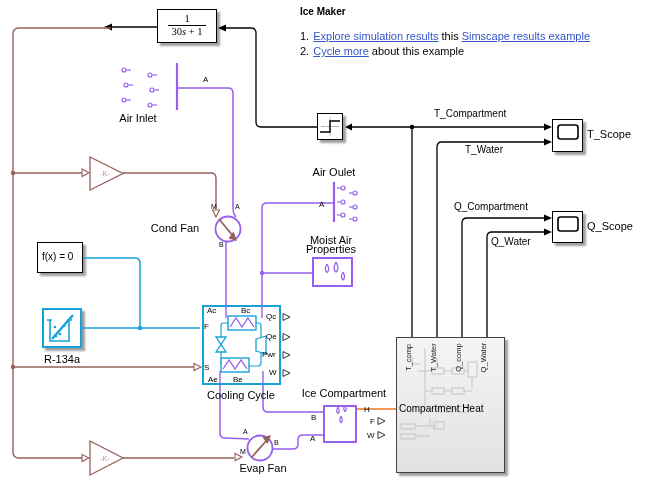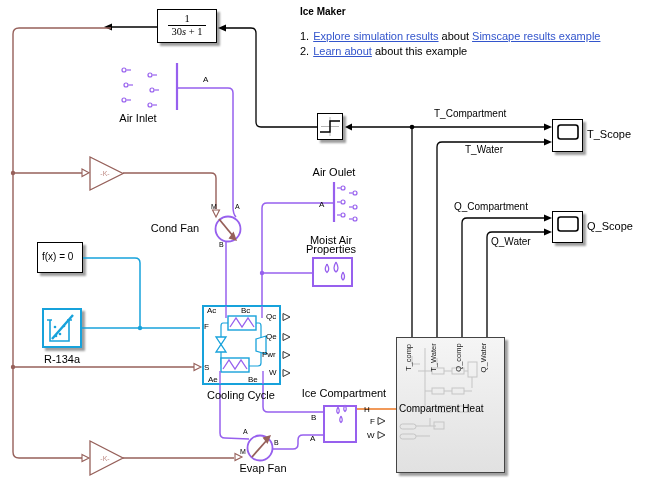--- a/index.html
+++ b/index.html
@@ -268,45 +268,45 @@
       <rect x="400" y="424" width="16" height="5" rx="2.5"></rect>
         <rect x="400" y="434" width="16" height="5" rx="2.5"></rect>
       <path d="M416,426 L436,426 M416,436 L430,436 M430,426 L430,418 M425,398 L425,409 L428,409"></path>
       <rect x="434" y="422" width="10" height="7"></rect>
       <path d="M412,356 L412,364 L420,364 M437,358 L437,365"></path>
     </g>
   </svg>
 
   <div class="lbl f13" style="left:300px;top:6px;">Ice Maker</div>
   <div class="lbl f11" style="left:300px;top:30px;">
-    <span class="num">1.</span><span class="link">Explore simulation results</span><span class="mid">about</span><span class="link">Simscape results example</span>
+    <span class="num">1.</span><span class="link">Explore simulation results</span><span class="mid">this</span><span class="link">Simscape results example</span>
   </div>
   <div class="lbl f11" style="left:300px;top:45px;">
-    <span class="num">2.</span><span class="link">Learn about</span><span class="mid">about this example</span>
+    <span class="num">2.</span><span class="link">Cycle more</span><span class="mid">about this example</span>
   </div>
 
   <div class="lbl f11 ctr" style="left:98px;top:112px;width:80px;">Air Inlet</div>
   <div class="lbl f8" style="left:203px;top:75px;">A</div>
 
   <div class="lbl f11 ctr" style="left:146px;top:222px;width:58px;">Cond Fan</div>
   <div class="lbl f7" style="left:211px;top:203px;">M</div>
   <div class="lbl f7" style="left:235px;top:203px;">A</div>
   <div class="lbl f7" style="left:219px;top:241px;">B</div>
 
   <div class="lbl gain-k ctr" style="left:95px;top:169.5px;width:20px;">-K-</div>
   <div class="lbl gain-k ctr" style="left:95px;top:454.5px;width:20px;">-K-</div>
 
   <div class="lbl f11 ctr" style="left:32px;top:353px;width:60px;">R-134a</div>
 
   <div class="lbl f8" style="left:207px;top:306px;">Ac</div>
   <div class="lbl f8" style="left:241px;top:306px;">Bc</div>
   <div class="lbl f8" style="left:204px;top:322px;">F</div>
   <div class="lbl f8" style="left:204px;top:363px;">S</div>
   <div class="lbl f8" style="left:208px;top:375px;">Ae</div>
-  <div class="lbl f8" style="left:248px;top:375px;">Be</div>
+  <div class="lbl f8" style="left:233px;top:375px;">Be</div>
   <div class="lbl f8" style="left:266px;top:312px;">Qc</div>
   <div class="lbl f8" style="left:266px;top:332px;">Qe</div>
   <div class="lbl f8" style="left:262px;top:350px;">Pwr</div>
   <div class="lbl f8" style="left:269px;top:368px;">W</div>
   <div class="lbl f11 ctr" style="left:196px;top:389px;width:90px;">Cooling Cycle</div>
 
   <div class="lbl f11 ctr" style="left:305px;top:166px;width:58px;">Air Oulet</div>
   <div class="lbl f8" style="left:319px;top:200px;">A</div>
 
   <div class="lbl f11 ctr" style="left:300px;top:234px;width:62px;">Moist Air</div>

